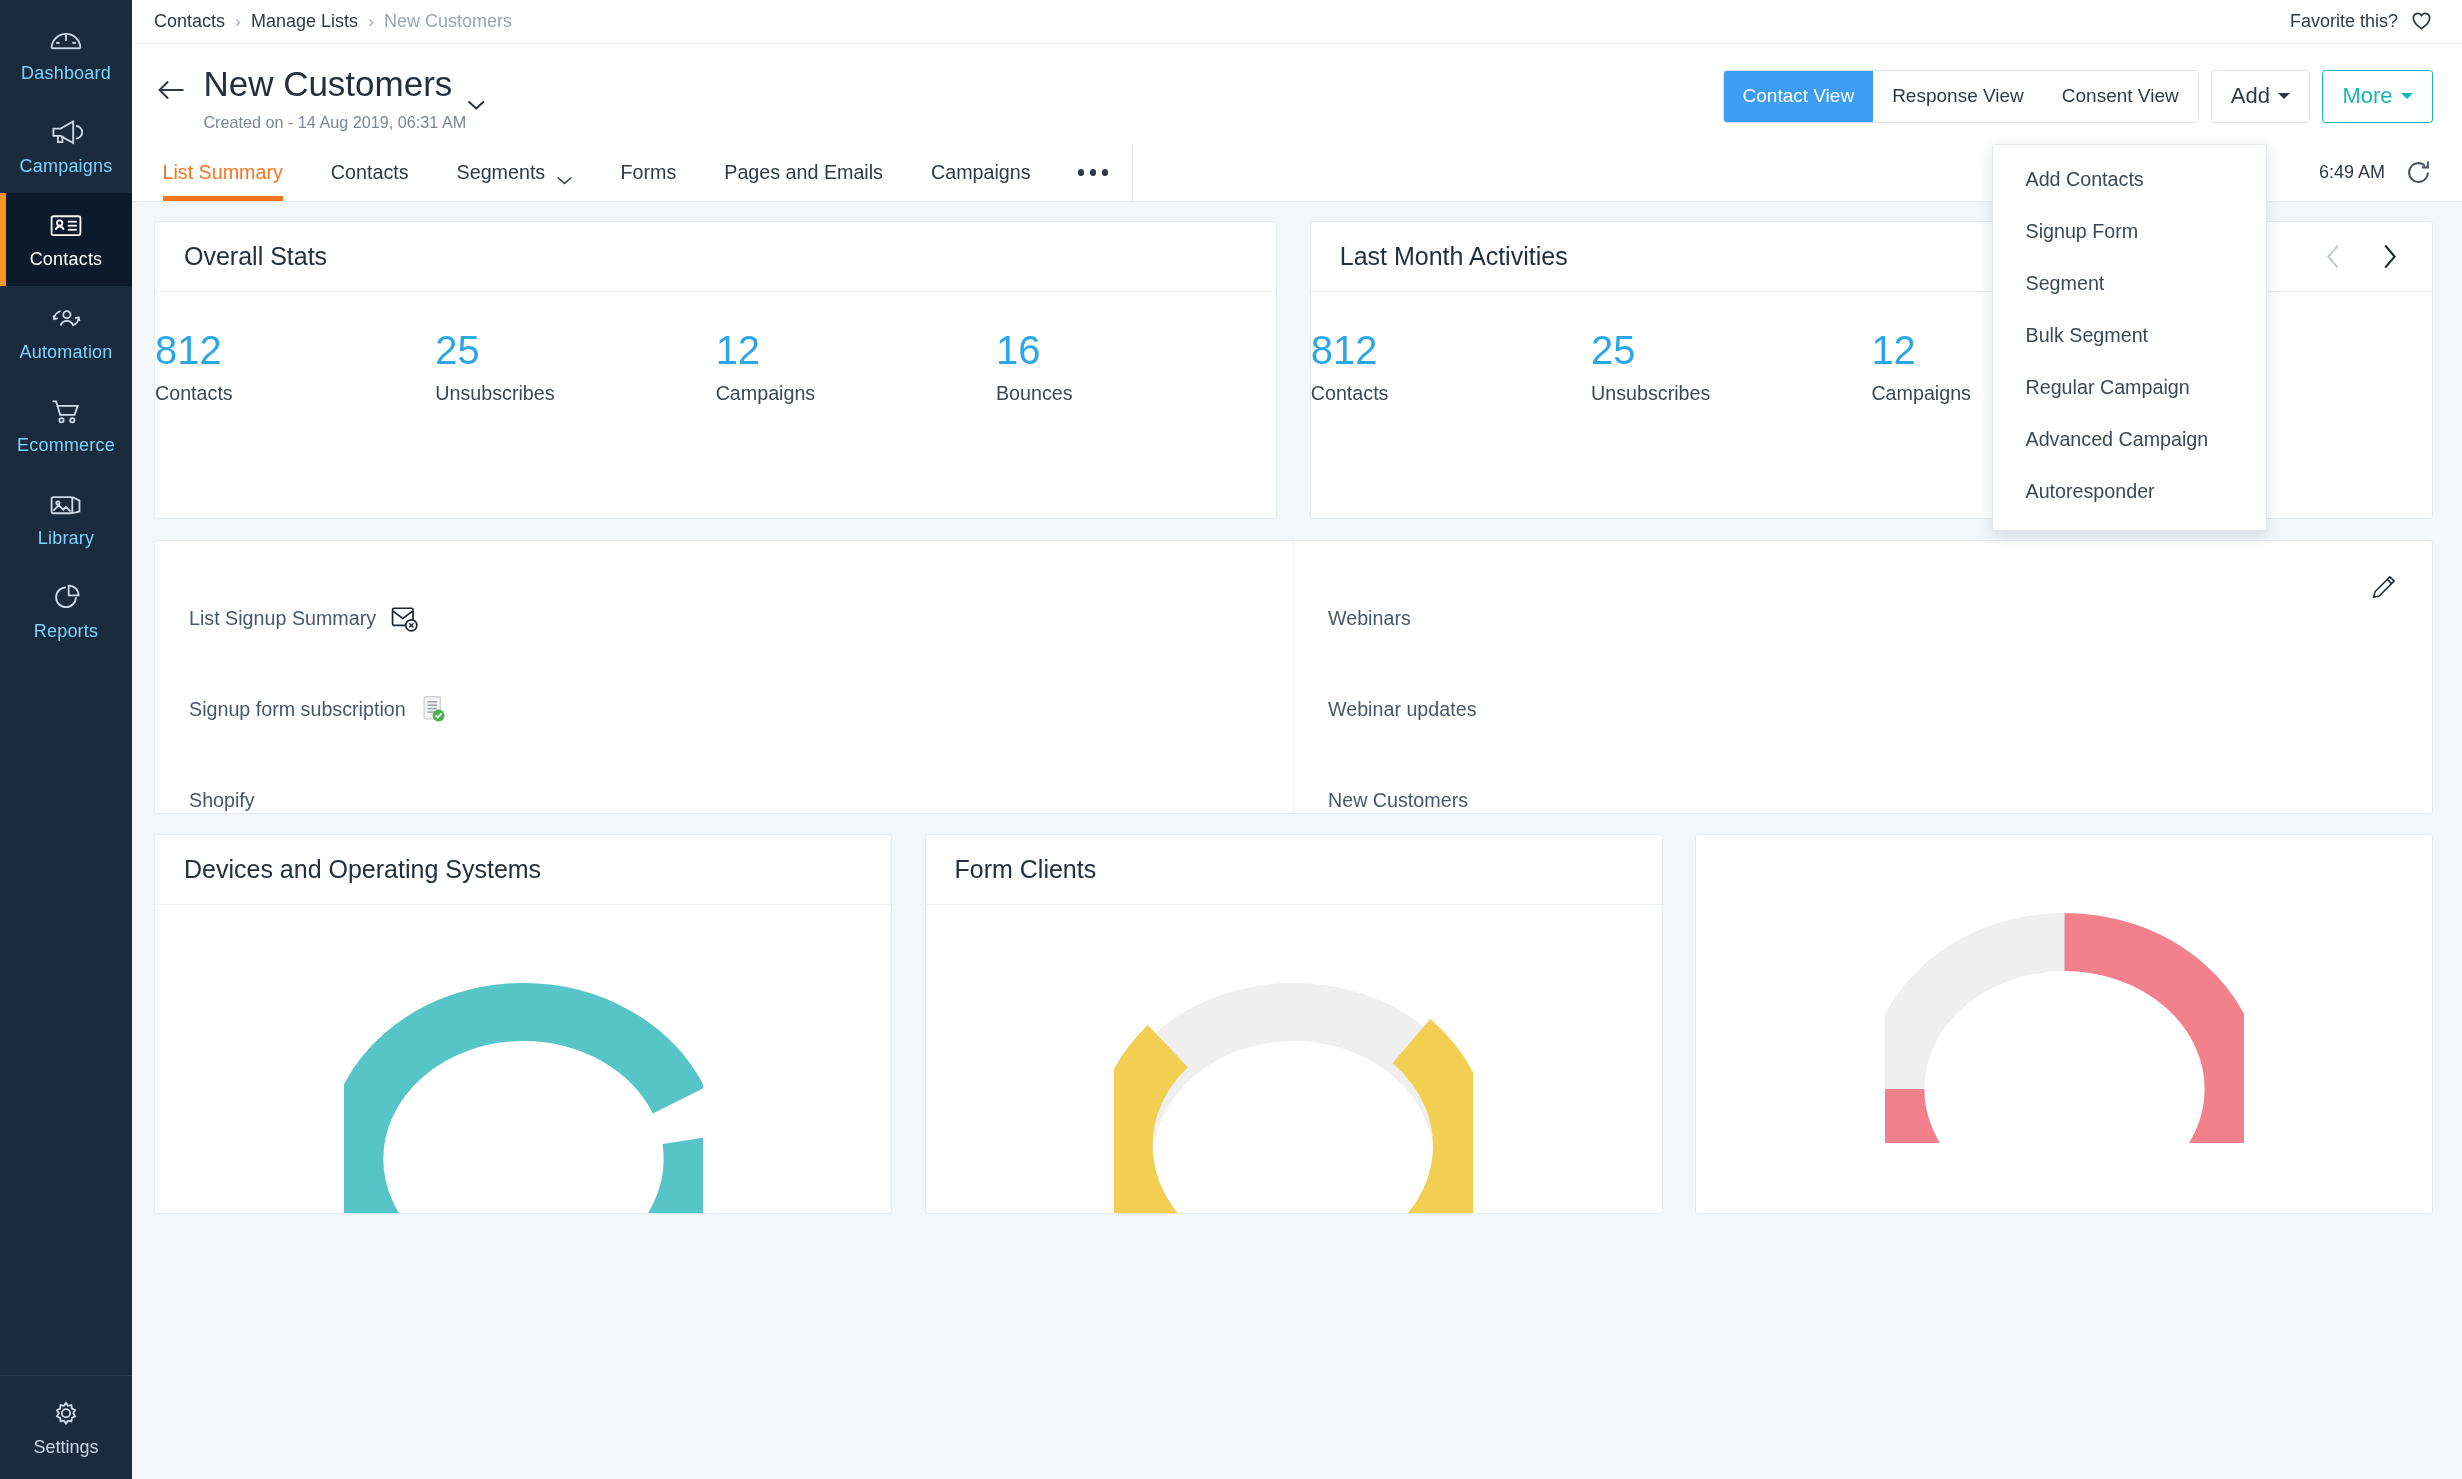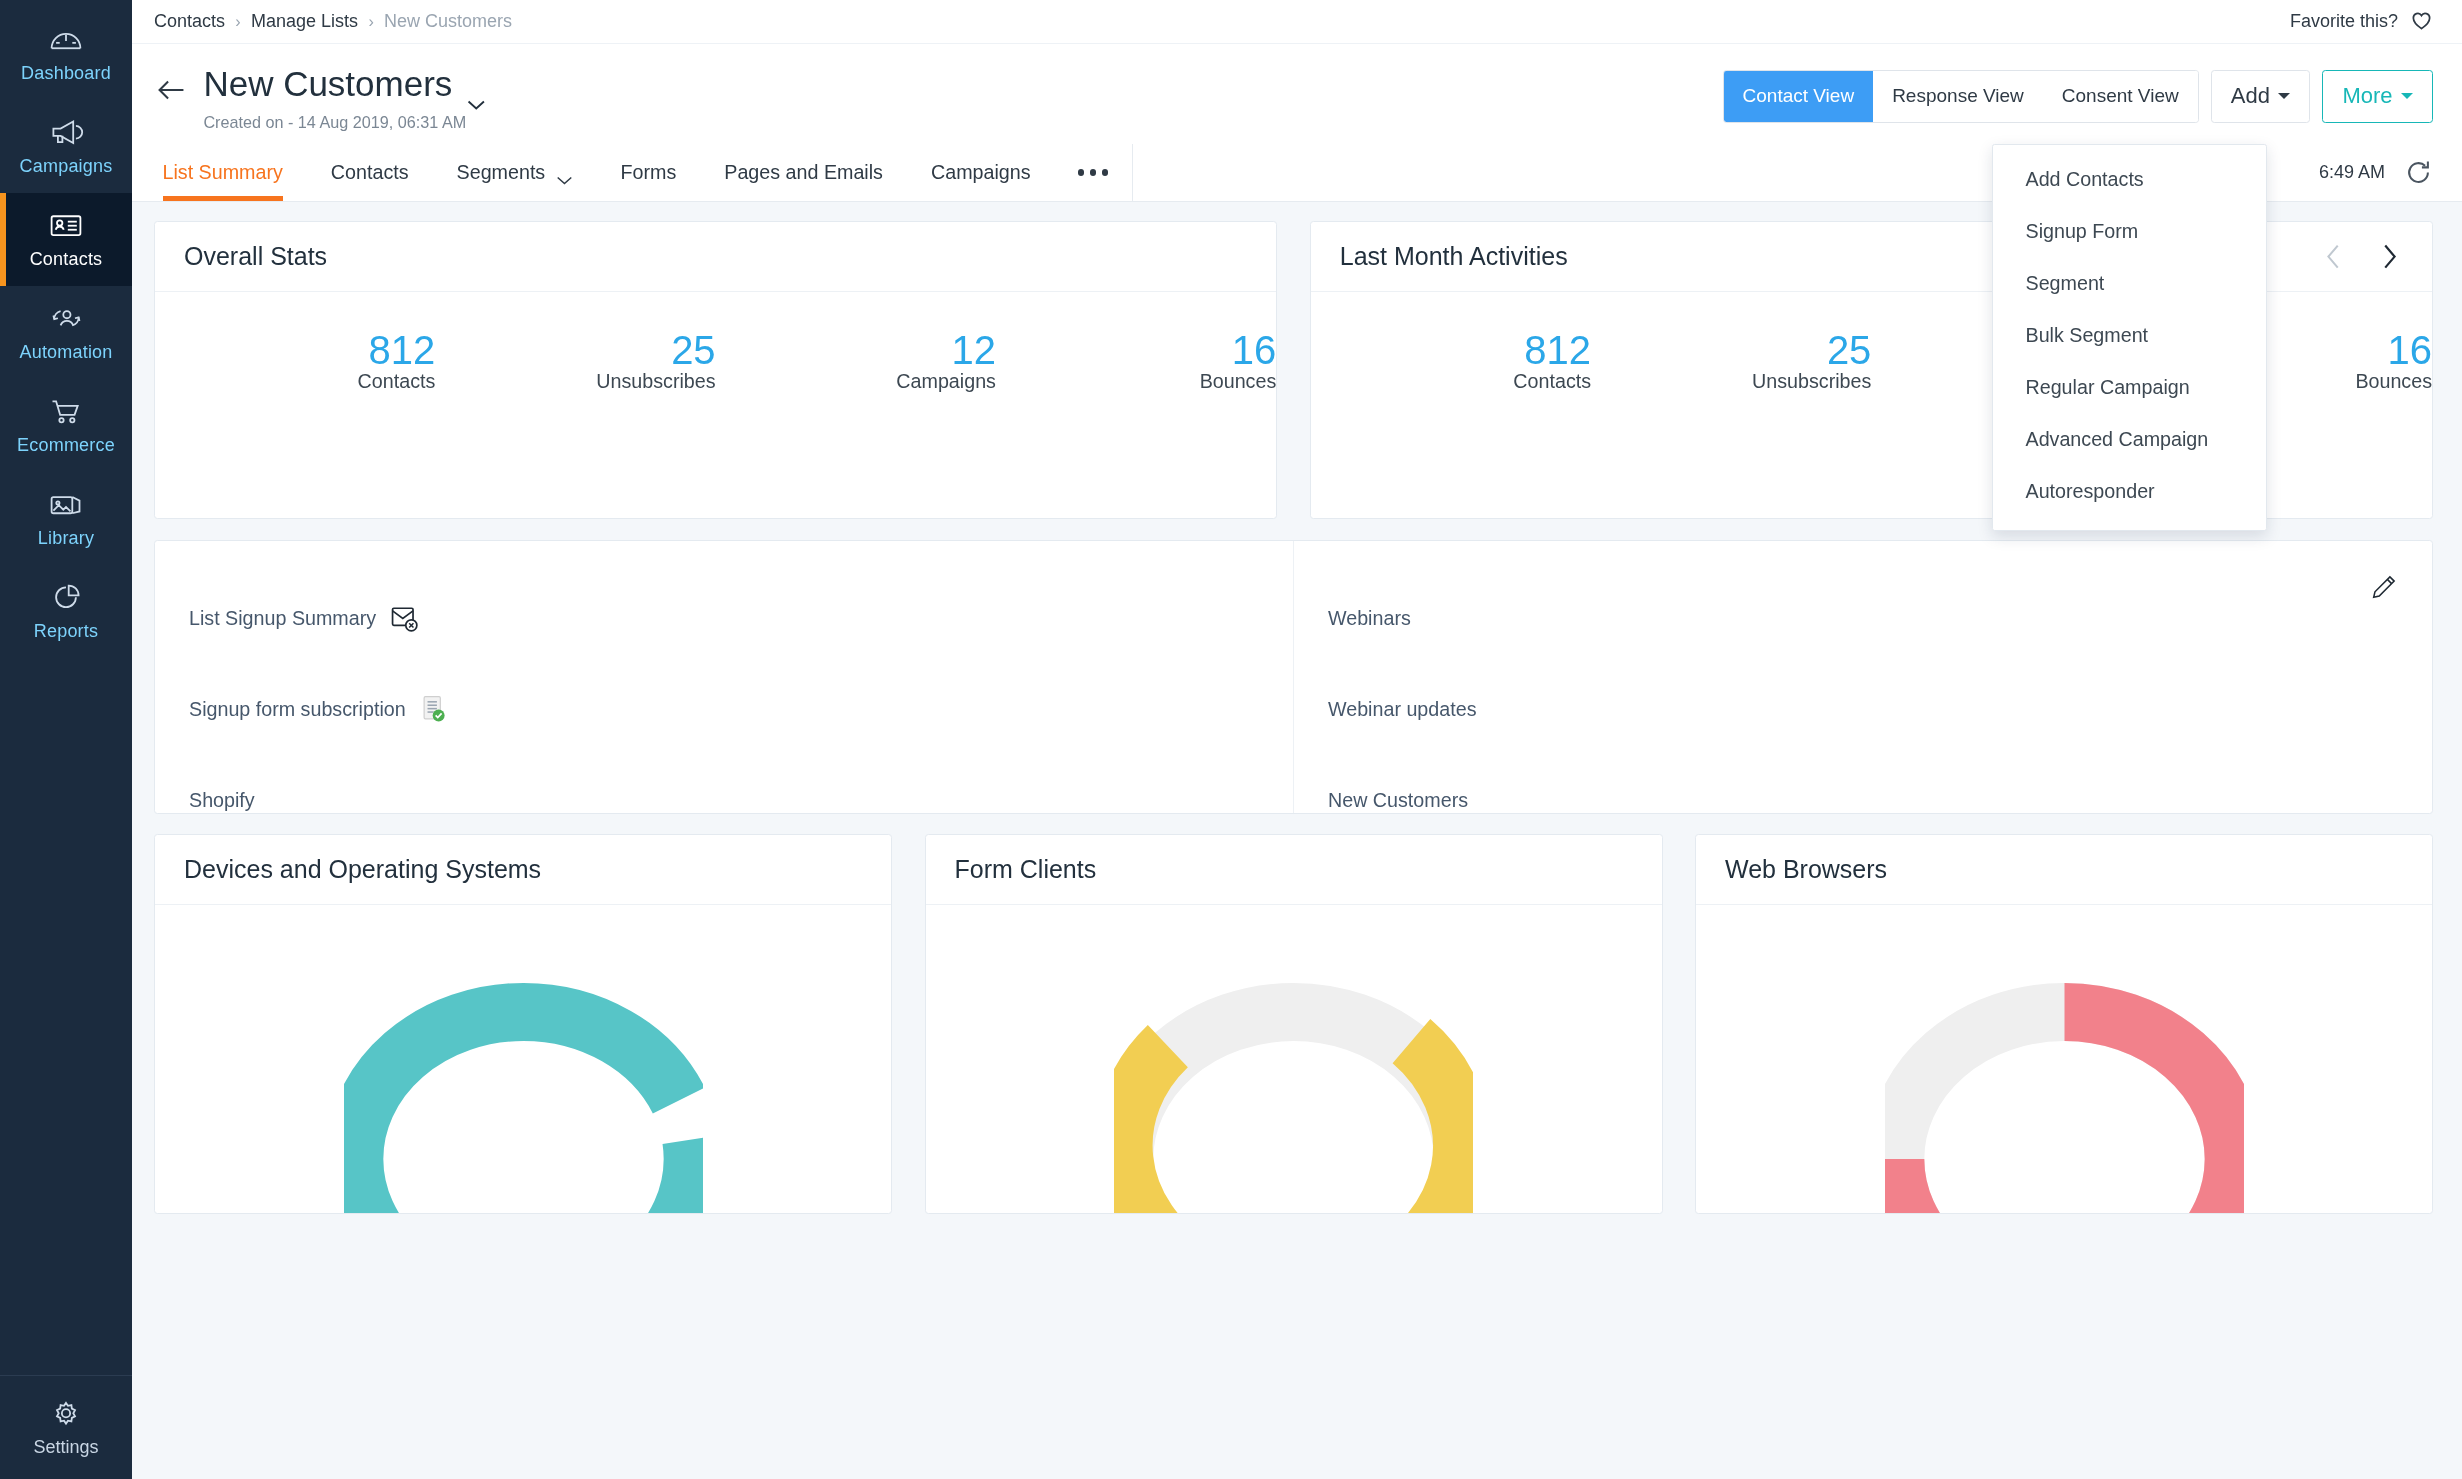--- a/index.html
+++ b/index.html
@@ -130,21 +130,21 @@
   .card-head {
     padding: 22px 29px; border-bottom:0.9px solid #edf1f5;
     display:flex; align-items:center; justify-content:space-between;
     height:70px;
   }
   .card-title { font-size:25px; color:#22303d; }
   .card-nav { display:flex; align-items:center; gap:39px; padding-right:5.1px; }
   .nav-chev { cursor:pointer; width:17px; height:27px; }
 
   .stats-row { display:flex; align-items:flex-start; padding: 38px 0 0 0; height:226px; }
-  .stat { flex:1; display:flex; flex-direction:column; align-items:flex-end; }
+  .stat { flex:1; display:flex; flex-direction:column; align-items:flex-start; gap:12px; }
   .stat-num { font-size:40px; color:#2ba7e8; line-height:1; }
   .stat-lbl { font-size:19.7px; color:#3d4852; }
 
   
   .panel2 { margin-top: 20.5px; background:#fff; border:0.9px solid #e4eaf0; border-radius:3.4px; display:flex; height:274px; }
   .panel2-col { flex:1; padding: 32.5px 34px 0 34px; position:relative; }
   .panel2-col.left { border-right:0.9px solid #edf1f5; }
   .p2-item { display:flex; align-items:center; gap:13.7px; height:91px; }
   .p2-text { font-size:19.7px; color:#46576b; cursor:pointer; }
   .p2-ico { width:29px; height:29px; display:inline-flex; align-items:center; }
@@ -513,23 +513,20 @@
             <svg width="359" height="402" viewBox="0 0 420 470">
               <g transform="translate(210,235) rotate(-90)">
                 <ellipse cx="0" cy="0" rx="172" ry="198" fill="none" stroke="#efefef" stroke-width="68"></ellipse>
                 <path d="M 0,-198 A 172,198 0 0 1 132,-147 M 138,138 A 172,198 0 1 1 0,-198" fill="none" stroke="#f2ce52" stroke-width="68"></path>
               </g>
             </svg>
           </div>
         </div>
 
         <div class="donut-card">
-          <div class="donut-head">
-            <span class="card-title">Web Browsers</span>
-          </div>
           <div class="donut-body">
             <svg width="359" height="402" viewBox="0 0 420 470">
               <g transform="translate(210,235) rotate(-90)">
                 <ellipse cx="0" cy="0" rx="172" ry="198" fill="none" stroke="#efefef" stroke-width="68"></ellipse>
                 <path d="M 172,0 A 172,198 0 1 1 0,-198" fill="none" stroke="#f2818b" stroke-width="68"></path>
               </g>
             </svg>
           </div>
         </div>
 

